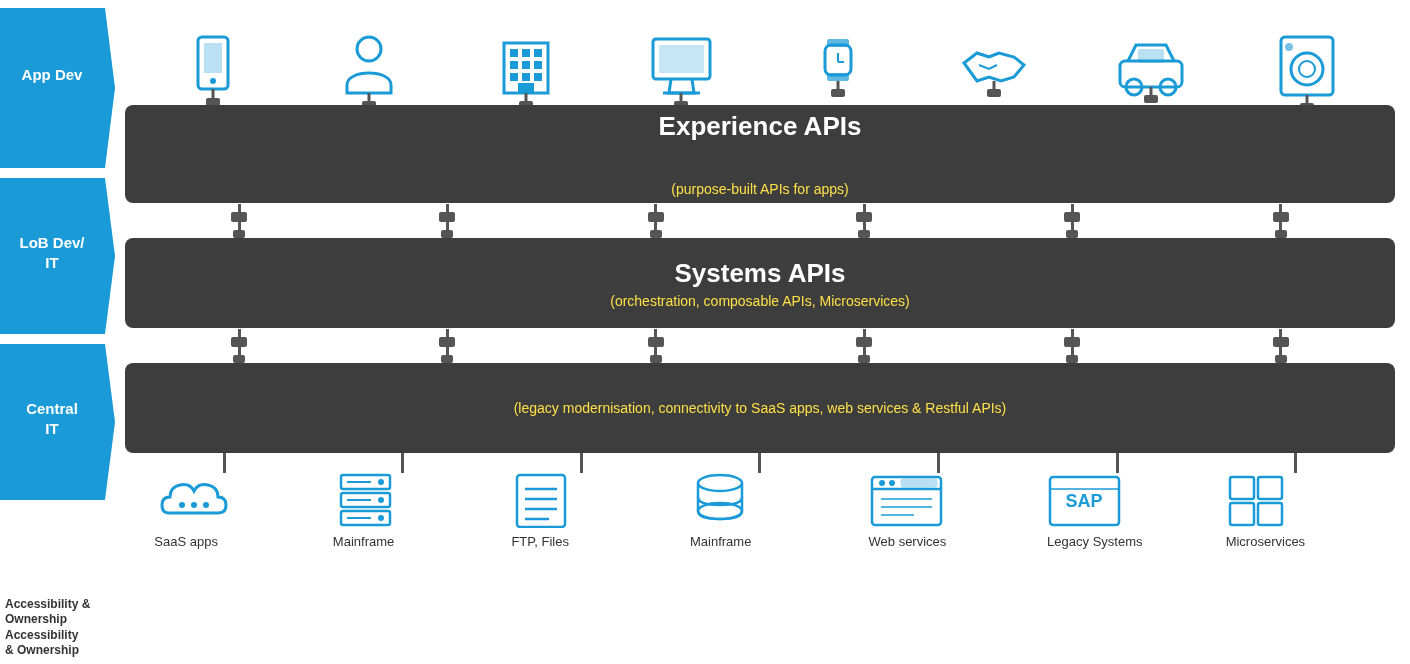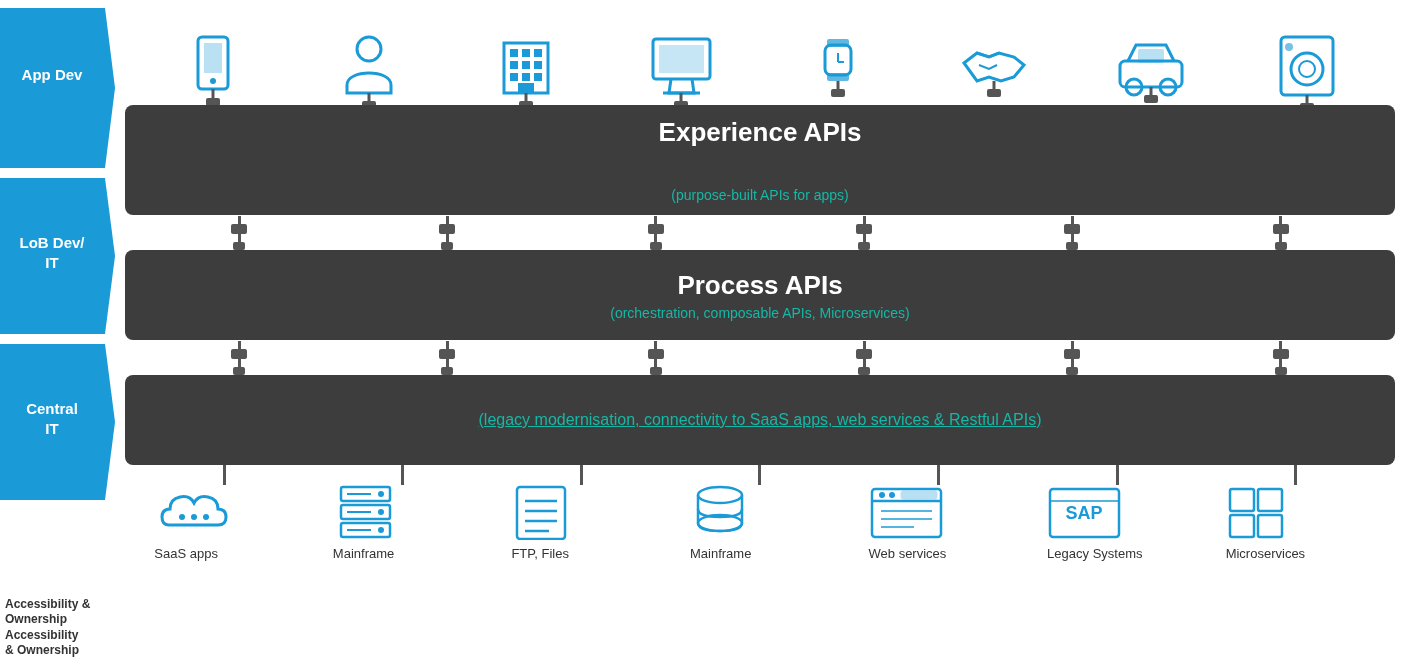--- a/index.html
+++ b/index.html
@@ -71,21 +71,21 @@
     }
 
     .api-layer-title {
       color: white;
       font-size: 26px;
       font-weight: bold;
       margin-bottom: 4px;
     }
 
     .api-layer-subtitle {
-      color: #14b8a6;
+      color: #fde047;
       font-size: 14px;
     }
 
     
     .connectors-row {
       display: flex;
       justify-content: space-around;
       align-items: center;
       padding: 0 10px;
       flex-shrink: 0;
@@ -252,21 +252,21 @@
           <circle cx="30" cy="34" r="16" fill="none" stroke="#1a9ad7" stroke-width="3"></circle>
           <circle cx="30" cy="34" r="8" fill="none" stroke="#1a9ad7" stroke-width="2"></circle>
           <circle cx="12" cy="12" r="4" fill="#1a9ad7" opacity="0.6"></circle>
           <line x1="30" y1="60" x2="30" y2="70" stroke="#555" stroke-width="3"></line>
           <rect x="23" y="68" width="14" height="8" rx="2" fill="#555"></rect>
         </svg>
       </div>
     </div>
 
     <div style="display:flex; flex-direction:column;">
-      <div class="api-layer" style="height:110px;gap:35px;">
+      <div class="api-layer" style="height:98px;gap:35px;">
         <div class="api-layer-title">Experience APIs</div>
         <div class="api-layer-subtitle">(purpose-built APIs for apps)</div>
       </div>
     </div>
 
     <div class="connectors-row" style="height:35px;">
       <div class="connector-item">
         <div style="width:3px;height:8px;background:#555;margin:0 auto;"></div>
         <div style="width:16px;height:10px;background:#555;border-radius:2px;margin:0 auto;"></div>
         <div style="width:3px;height:8px;background:#555;margin:0 auto;"></div>
@@ -298,21 +298,21 @@
       </div>
       <div class="connector-item">
         <div style="width:3px;height:8px;background:#555;margin:0 auto;"></div>
         <div style="width:16px;height:10px;background:#555;border-radius:2px;margin:0 auto;"></div>
         <div style="width:3px;height:8px;background:#555;margin:0 auto;"></div>
         <div style="width:12px;height:8px;background:#555;border-radius:2px;margin:0 auto;"></div>
       </div>
     </div>
 
     <div class="api-layer" style="height:90px;">
-      <div class="api-layer-title">Process APIs</div>
+      <div class="api-layer-title">Systems APIs</div>
       <div class="api-layer-subtitle">(orchestration, composable APIs, Microservices)</div>
     </div>
 
     <div class="connectors-row" style="height:35px;">
       <div class="connector-item">
         <div style="width:3px;height:8px;background:#555;margin:0 auto;"></div>
         <div style="width:16px;height:10px;background:#555;border-radius:2px;margin:0 auto;"></div>
         <div style="width:3px;height:8px;background:#555;margin:0 auto;"></div>
         <div style="width:12px;height:8px;background:#555;border-radius:2px;margin:0 auto;"></div>
       </div>
@@ -342,21 +342,21 @@
       </div>
       <div class="connector-item">
         <div style="width:3px;height:8px;background:#555;margin:0 auto;"></div>
         <div style="width:16px;height:10px;background:#555;border-radius:2px;margin:0 auto;"></div>
         <div style="width:3px;height:8px;background:#555;margin:0 auto;"></div>
         <div style="width:12px;height:8px;background:#555;border-radius:2px;margin:0 auto;"></div>
       </div>
     </div>
 
     <div class="api-layer" style="height:90px;">
-      <div class="api-layer-subtitle" style="font-size:16px;text-decoration:underline;">(legacy modernisation, connectivity to SaaS apps, web services &amp; Restful APIs)</div>
+      <div class="api-layer-subtitle" style="font-size:14px;">(legacy modernisation, connectivity to SaaS apps, web services &amp; Restful APIs)</div>
     </div>
 
     <div class="connectors-row" style="height:20px;">
       <div class="connector-item">
         <div style="width:3px;height:20px;background:#555;margin:0 auto;"></div>
       </div>
       <div class="connector-item">
         <div style="width:3px;height:20px;background:#555;margin:0 auto;"></div>
       </div>
       <div class="connector-item">

